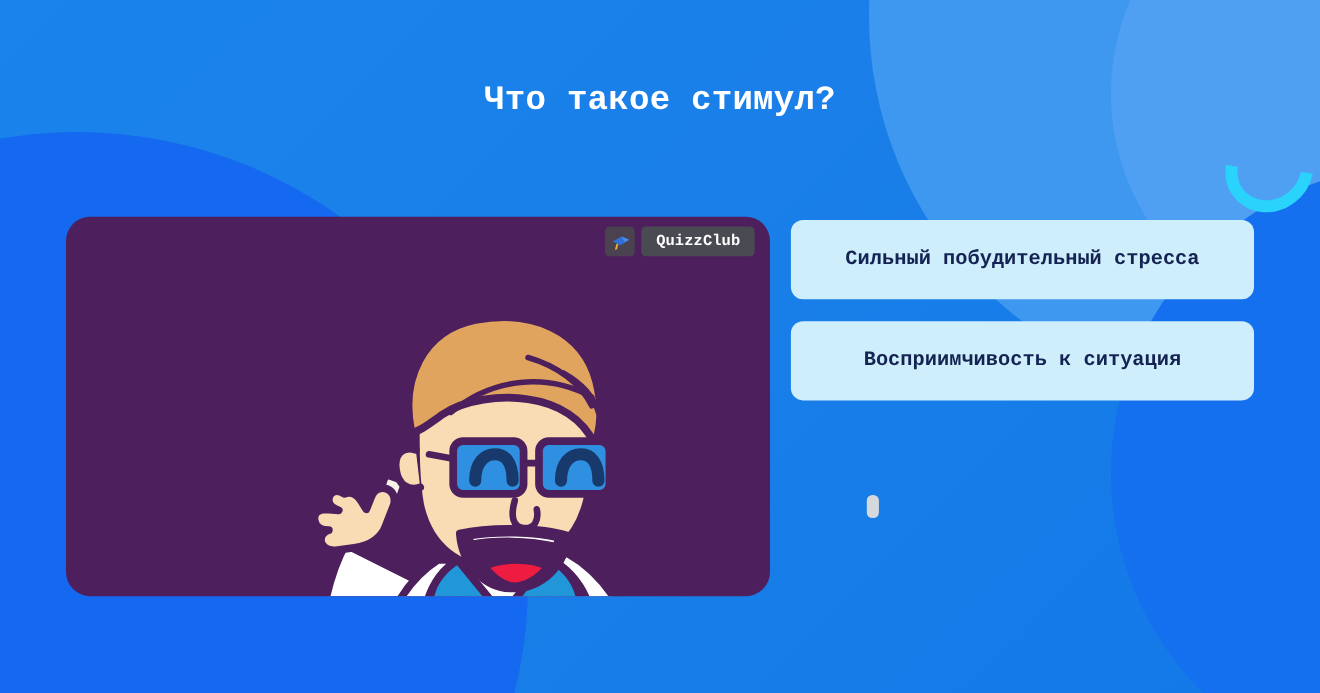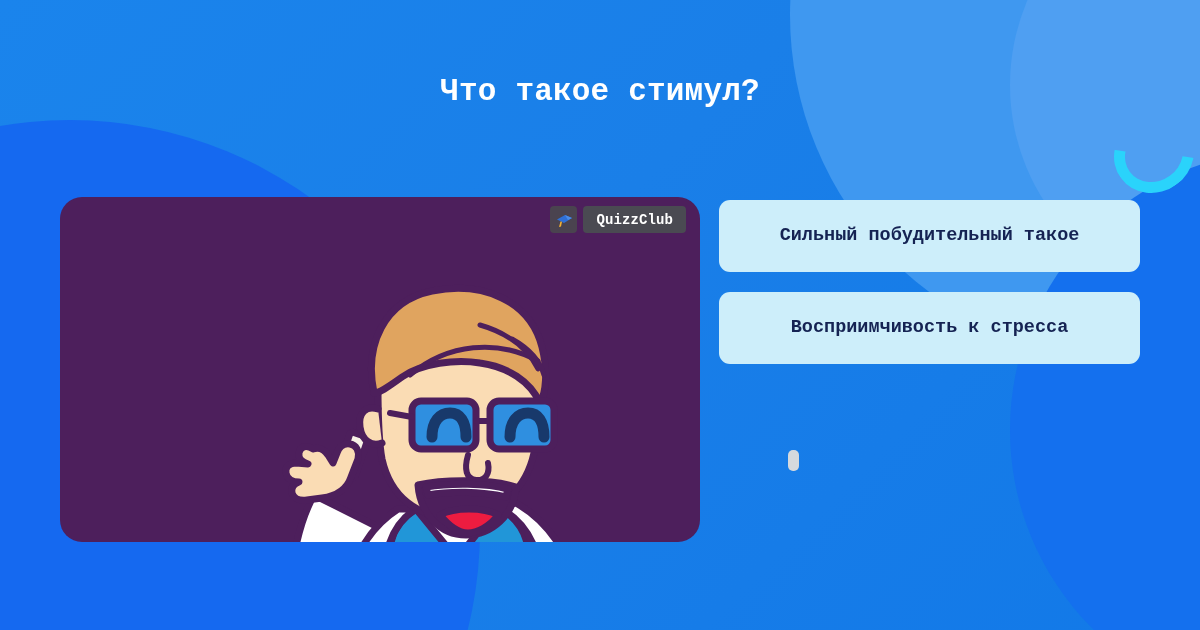--- a/index.html
+++ b/index.html
@@ -273,19 +273,19 @@
           <path d="M3 9.5 L11 5 L18 8 L10 13 Z" fill="#2f6fd6"></path>
           <path d="M11 5 L18 8 L14 10 Z" fill="#4b8ce8"></path>
           <path d="M6.5 11.5 L5 17 L7 16.5 L8 11.8 Z" fill="#f2b134"></path>
         </svg>
       </div>
       <div class="brand-name">QuizzClub</div>
     </div>
   </div>
 
   <div class="answers">
-    <div class="answer">Сильный побудительный такое</div>
-    <div class="answer">Восприимчивость к стресса</div>
+    <div class="answer">Сильный побудительный стресса</div>
+    <div class="answer">Восприимчивость к ситуация</div>
   </div>
 
   <div class="scroll-notch"></div>
 
 </div>
 
 </body></html>

